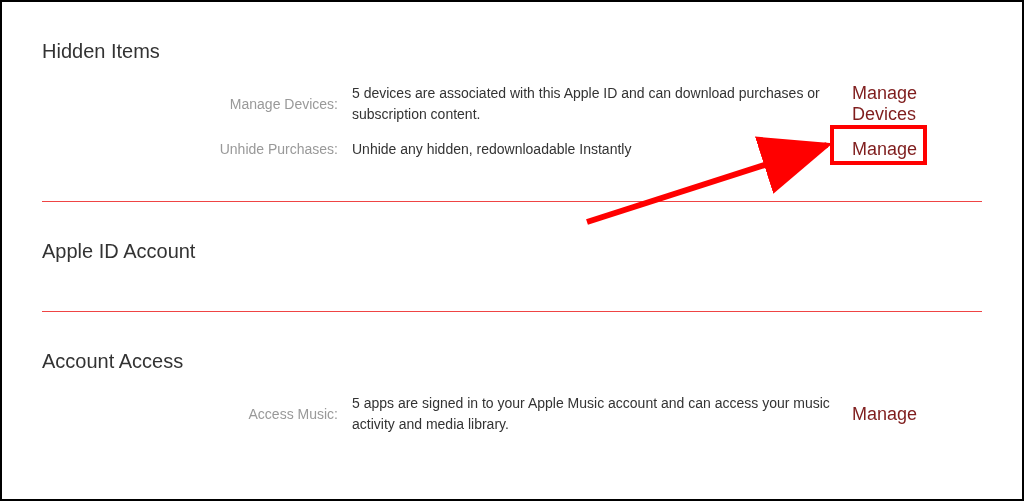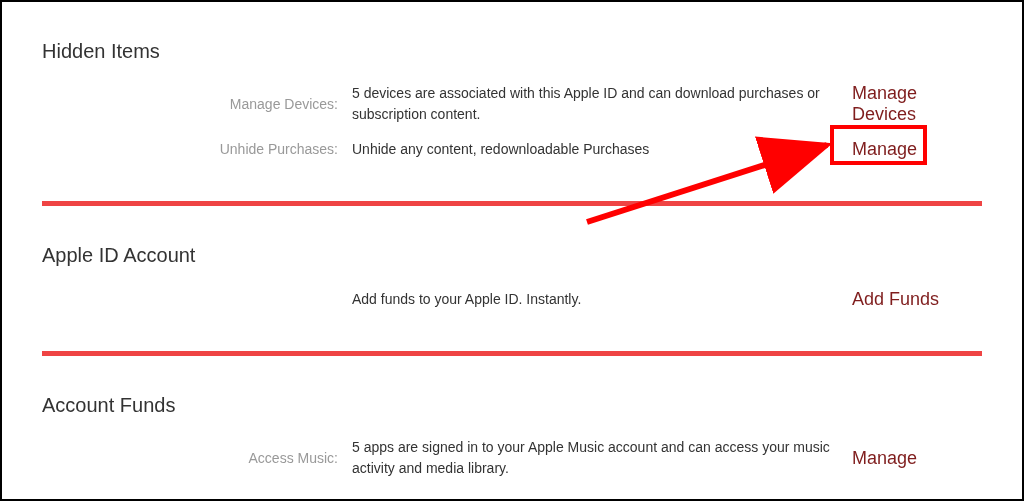--- a/index.html
+++ b/index.html
@@ -14,21 +14,21 @@
       height: 501px;
       border: 2px solid #000;
       position: relative;
     }
     .content {
       padding: 0 40px;
     }
     .section {
       padding-top: 38px;
       padding-bottom: 28px;
-      border-top: 5px solid #ef4444;
+      border-top: 1px solid #ef4444;
     }
     .section:first-child {
       border-top: none;
     }
     .section-heading {
       font-size: 20px;
       font-weight: 400;
       color: #333;
       margin-bottom: 20px;
     }
@@ -85,41 +85,34 @@
     <div class="row">
       <div class="row-label">Manage Devices:</div>
       <div class="row-value">5 devices are associated with this Apple ID and can download purchases or subscription content.</div>
       <div class="row-action">
         <a class="link">Manage Devices</a>
       </div>
     </div>
 
     <div class="row">
       <div class="row-label">Unhide Purchases:</div>
-      <div class="row-value">Unhide any content, redownloadable Purchases</div>
+      <div class="row-value">Unhide any hidden, redownloadable Instantly</div>
       <div class="row-action">
         <a class="link">Manage</a>
       </div>
     </div>
   </div>
 
   <div class="section">
     <h2 class="section-heading">Apple ID Account</h2>
 
-    <div class="row">
-      <div class="row-label"></div>
-      <div class="row-value">Add funds to your Apple ID. Instantly.</div>
-      <div class="row-action">
-        <a class="link">Add Funds</a>
-      </div>
-    </div>
   </div>
 
   <div class="section">
-    <h2 class="section-heading">Account Funds</h2>
+    <h2 class="section-heading">Account Access</h2>
 
     <div class="row">
       <div class="row-label">Access Music:</div>
       <div class="row-value">5 apps are signed in to your Apple Music account and can access your music activity and media library.</div>
       <div class="row-action">
         <a class="link">Manage</a>
       </div>
     </div>
   </div>
 

